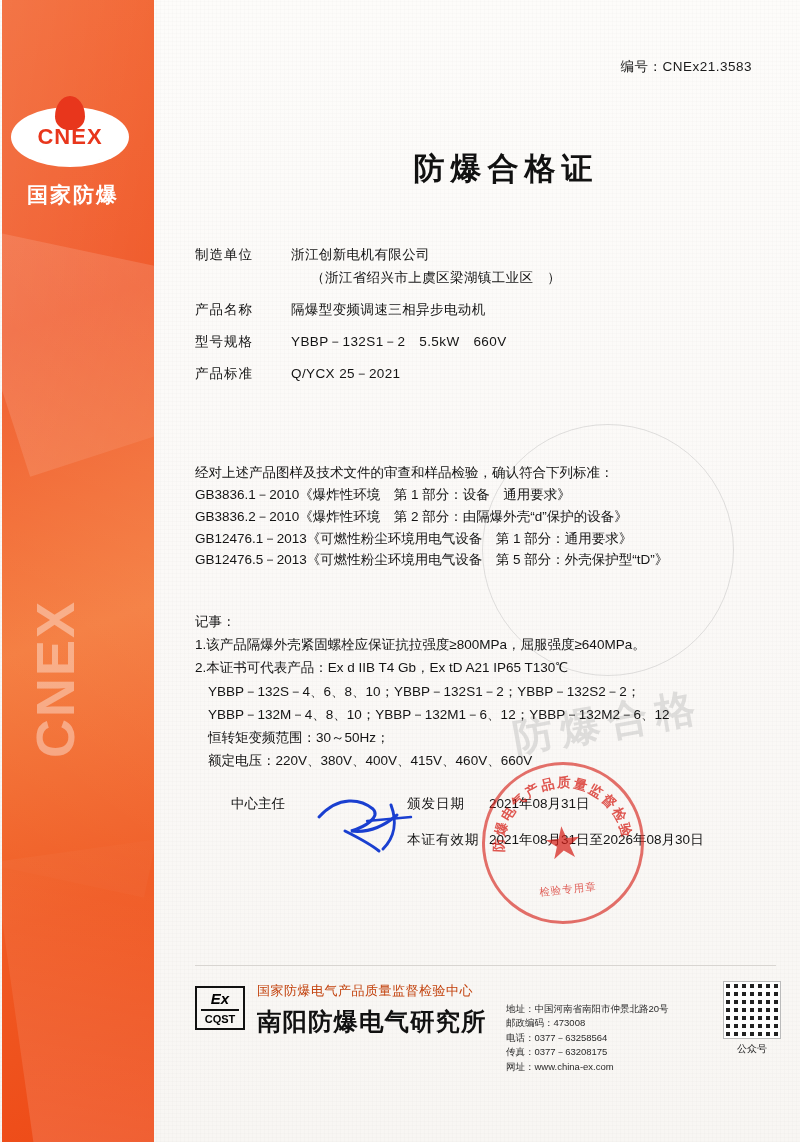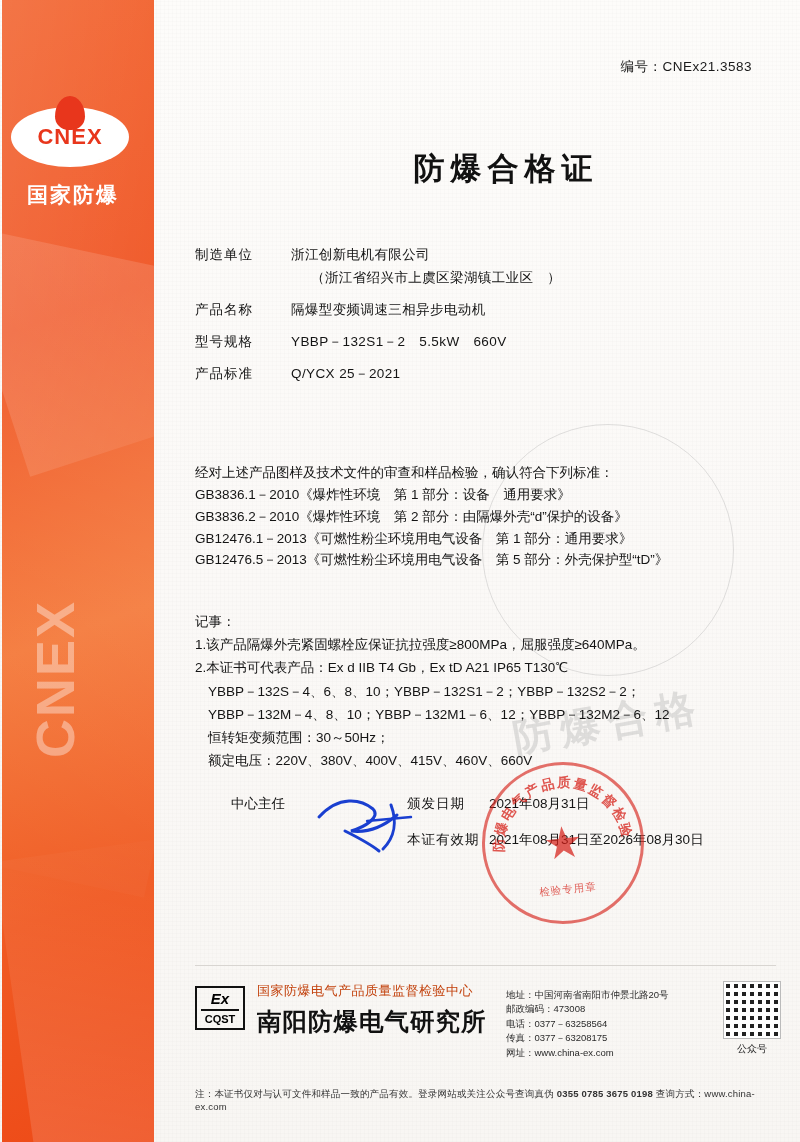--- a/index.html
+++ b/index.html
@@ -343,21 +343,21 @@
     font-weight: bold;
     color: #111;
     letter-spacing: 1px;
   }
   .addr {
     width: 208px;
     flex: none;
     font-size: 9.5px;
     color: #2a2a2a;
     line-height: 1.52;
-    margin-top: 6px;
+    margin-top: 20px;
   }
   .qr {
     width: 56px;
     flex: none;
     margin-left: 10px;
     text-align: center;
   }
   .qr-img {
     width: 52px;
     height: 52px;
@@ -508,20 +508,15 @@
         <div>电话：0377－63258564</div>
         <div>传真：0377－63208175</div>
         <div>网址：www.china-ex.com</div>
       </div>
       <div class="qr">
         <div class="qr-img"></div>
         <div class="qr-cap">公众号</div>
       </div>
     </div>
 
-    <div class="fineprint">
-      <span>注：本证书仅对与认可文件和样品一致的产品有效。登录网站或关注公众号查询真伪</span>
-      <span class="strong">0355 0785 3675 0198</span>
-      <span>查询方式：www.china-ex.com</span>
-    </div>
 
   </div>
 </div>
 
 </body></html>

